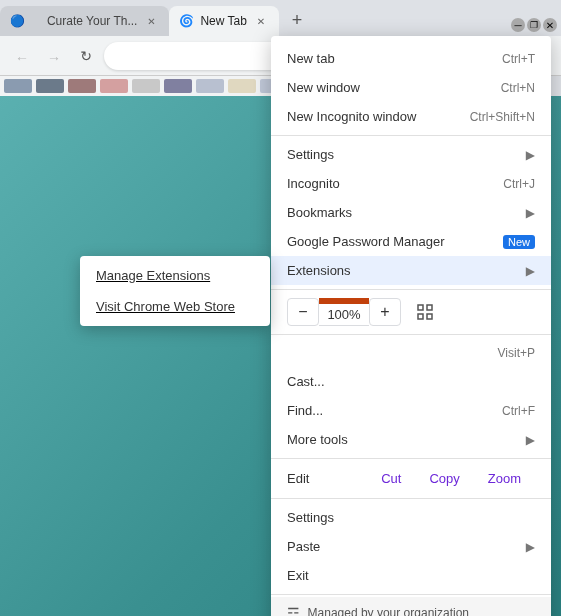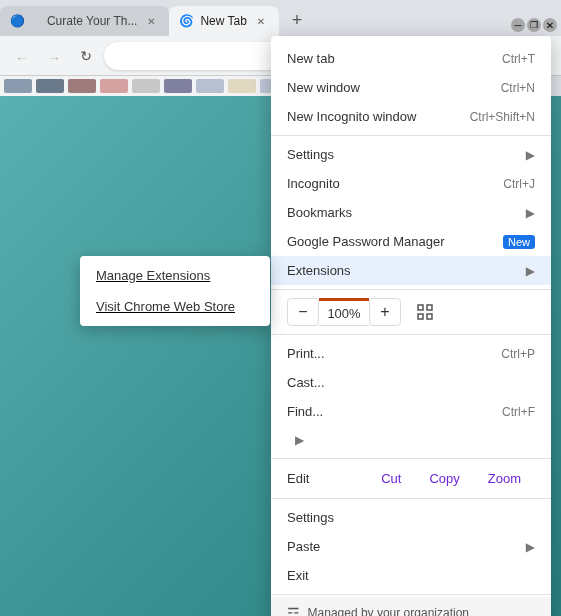--- a/index.html
+++ b/index.html
@@ -276,21 +276,21 @@
       cursor: pointer;
       color: #333;
       font-size: 16px;
       background: #fff;
     }
     .zoom-value {
       width: 50px;
       text-align: center;
       color: #333;
       font-size: 13px;
-      border-top: 3px solid #c2410c;
+      border-top: 6px solid #c2410c;
       border-bottom: 1px solid #dadce0;
       padding: 4px 0;
       height: 28px;
       display: flex;
       align-items: center;
       justify-content: center;
     }
     .zoom-fullscreen {
       width: 32px;
       height: 28px;
@@ -466,31 +466,31 @@
           <rect x="10" y="1" width="5" height="5" stroke="#555" stroke-width="1.5" fill="none"></rect>
           <rect x="1" y="10" width="5" height="5" stroke="#555" stroke-width="1.5" fill="none"></rect>
           <rect x="10" y="10" width="5" height="5" stroke="#555" stroke-width="1.5" fill="none"></rect>
         </svg>
       </div>
     </div>
   </div>
 
   <div class="menu-section">
     <div class="menu-item">
-      <span class="menu-item-label">Print...</span>
-      <span class="menu-item-shortcut">Ctrl+P</span>
+      <span class="menu-item-shortcut">Visit+P</span>
     </div>
     <div class="menu-item">
       <span class="menu-item-label">Cast...</span>
     </div>
     <div class="menu-item">
       <span class="menu-item-label">Find...</span>
       <span class="menu-item-shortcut">Ctrl+F</span>
     </div>
     <div class="menu-item">
+      <span class="menu-item-label">More tools</span>
       <span class="menu-item-arrow">▶</span>
     </div>
   </div>
 
   <div class="menu-section">
     <div class="edit-row">
       <span class="edit-label">Edit</span>
       <div class="edit-actions">
         <div class="edit-action-btn">
           <span>Cut</span>

